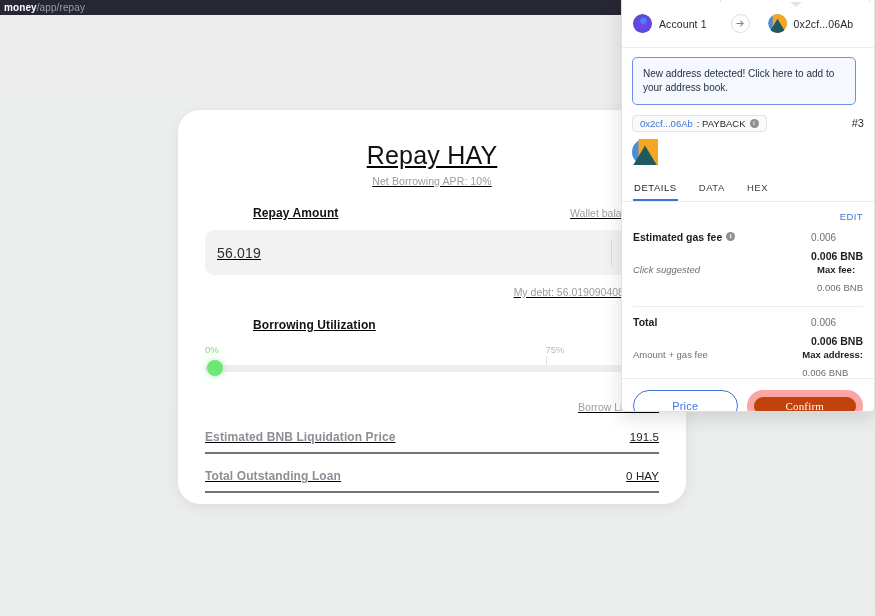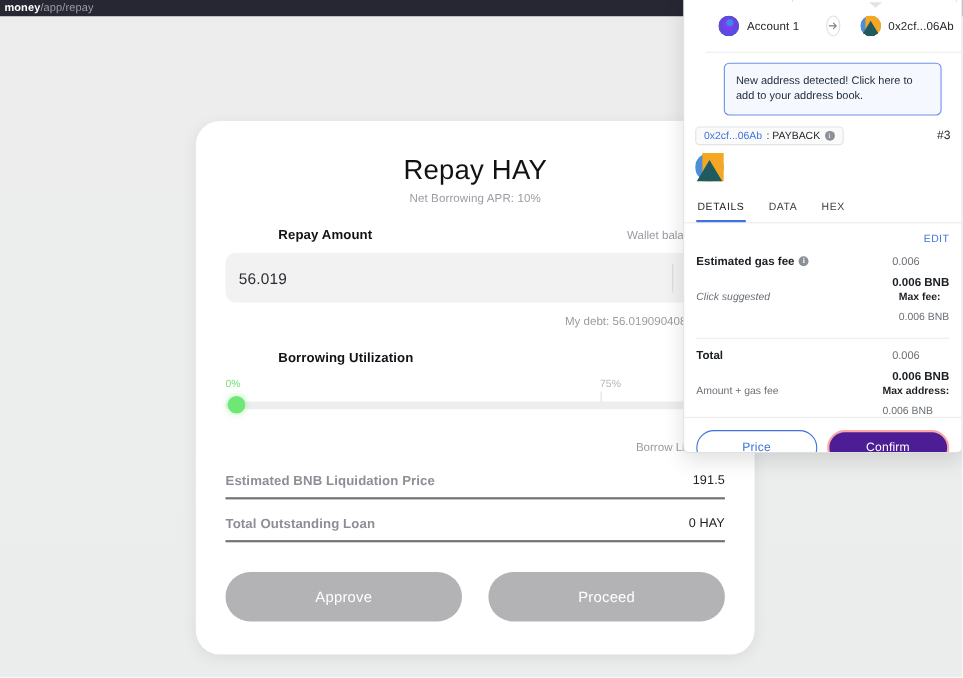--- a/index.html
+++ b/index.html
@@ -24,25 +24,26 @@
 
   
   .page-bg {
     position: absolute; left: 0; top: 15px; width: 875px; height: 601px;
     background: linear-gradient(180deg,#ededee 0%, #eceded 60%, #ebecec 100%);
   }
 
   
   .card {
     position: absolute; left: 178px; top: 110px;
-    width: 508px; height: 485px;
+    width: 508px; height: 394px;
     background: #ffffff;
     border-radius: 22px;
     box-shadow: 0 3px 14px rgba(0,0,0,.07);
     overflow: hidden;
+    text-decoration: underline;
   }
   .card-inner { padding: 24px 27px 0 27px; }
 
   .card-title {
     text-align: center; font-size: 25px; font-weight: 400;
     color: #111214; letter-spacing: .2px; margin-top: 7px;
   }
   .card-sub {
     text-align: center; font-size: 10.5px; color: #9a9ca3;
     margin-top: 5px; letter-spacing: .1px;
@@ -135,35 +136,34 @@
     width: 0; height: 0;
     border-left: 6px solid transparent; border-right: 6px solid transparent;
     border-top: 5px solid #e3e3e5;
   }
 
   .mm-accounts {
     display: flex; align-items: center;
     height: 48px; padding: 4px 11px;
     border-bottom: 1px solid #ededee;
     flex: 0 0 auto;
-    margin-left: 20px;
   }
   .mm-acct { display: flex; align-items: center; gap: 7px; }
   .mm-acct-name { font-size: 10.5px; color: #24292e; letter-spacing: .1px; white-space: nowrap; }
 
   .ident { width: 19px; height: 19px; border-radius: 50%; overflow: hidden; flex: 0 0 auto; }
 
   .mm-arrow-circle {
     width: 19px; height: 19px; border-radius: 50%;
     border: 1px solid #dfe0e2; background: #ffffff;
     display: flex; align-items: center; justify-content: center;
     margin: 0 18px 0 24px;
   }
 
-  .mm-banner-wrap { padding: 9px 18px 6px 10px; flex: 0 0 auto; margin-left: 26px; }
+  .mm-banner-wrap { padding: 9px 18px 6px 10px; flex: 0 0 auto; }
   .mm-banner {
     border: 1px solid #6f8ee8; border-radius: 5px;
     background: #f5f8ff; padding: 9px 10px;
     font-size: 10px; line-height: 1.38; color: #1e2a3a;
   }
 
   .mm-origin { padding: 4px 10px 0 10px; flex: 0 0 auto; }
   .mm-origin-top { display: flex; align-items: center; justify-content: space-between; }
   .mm-origin-pill {
     display: inline-flex; align-items: center; gap: 4px;
@@ -210,21 +210,21 @@
   .mm-footer {
     display: flex; gap: 9px; padding: 11px;
     border-top: 1px solid #ececee; flex: 0 0 auto;
   }
   .mm-btn {
     flex: 1; height: 32px; border-radius: 17px;
     font-family: "Liberation Sans", sans-serif; font-size: 11px;
     letter-spacing: .2px; cursor: default;
   }
   .mm-reject { background: #ffffff; border: 1px solid #3d73dd; color: #3d73dd; }
-  .mm-confirm { background: #4c1d95; border: 2px solid #fca5a5; color: #ffffff; }
+  .mm-confirm { background: #c2410c; border: 7px solid #fca5a5; color: #ffffff; font-family: Liberation Serif, serif; }
 </style>
 </head>
 <body>
 
 <div id="root">
 
   <div class="urlbar">
     <span class="url-strong">money</span>
       <span class="url-rest">/app/repay</span>
   </div>

